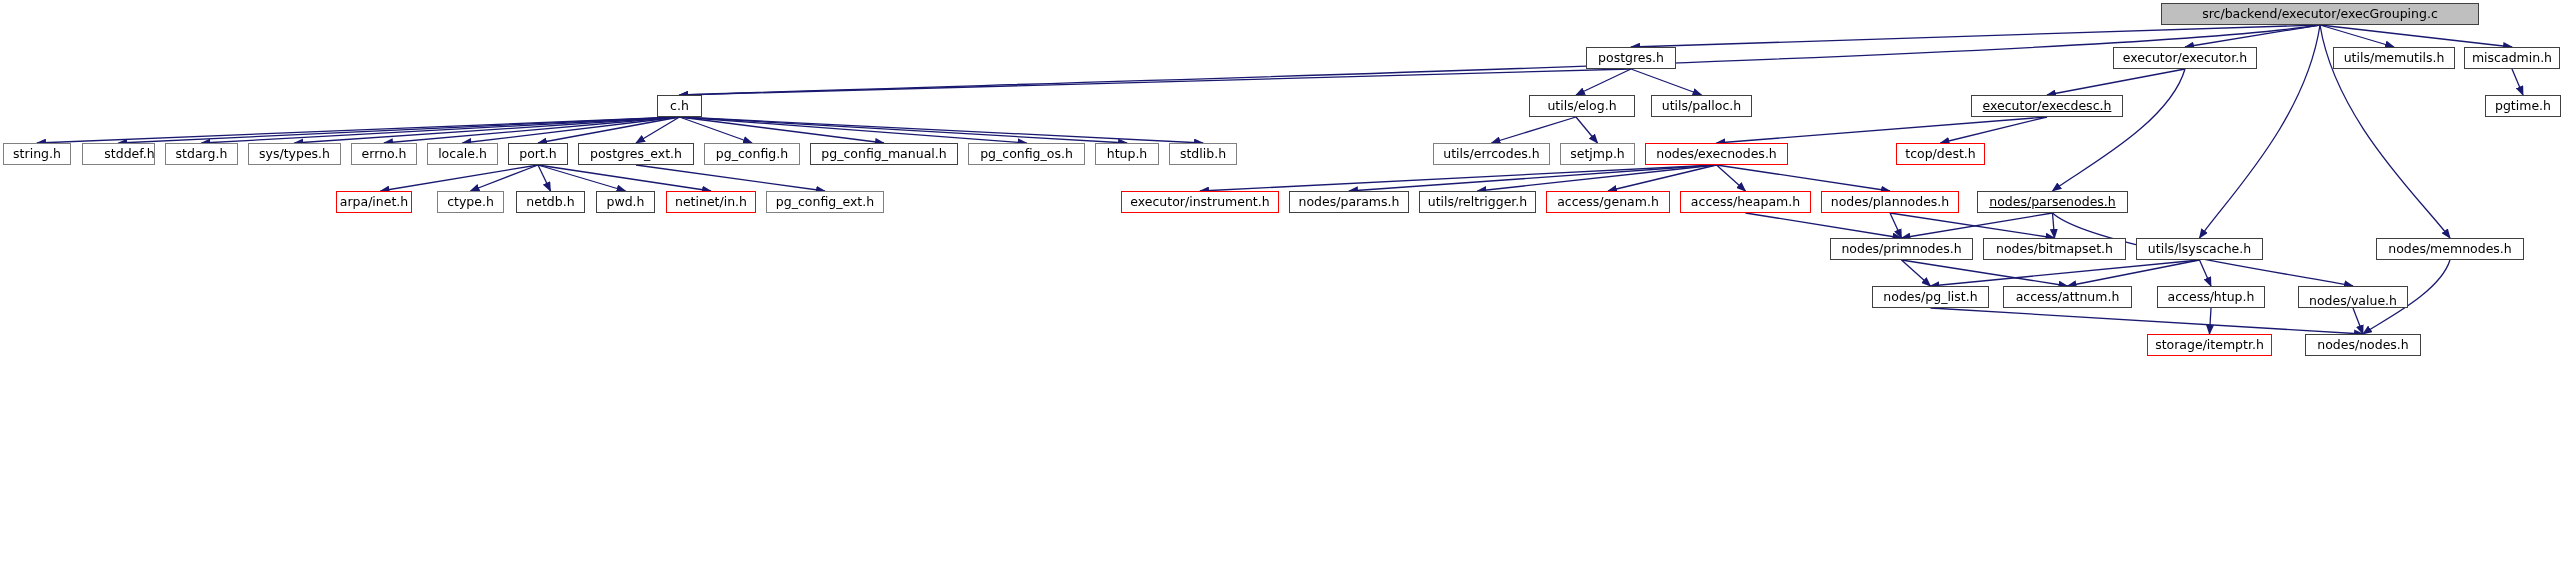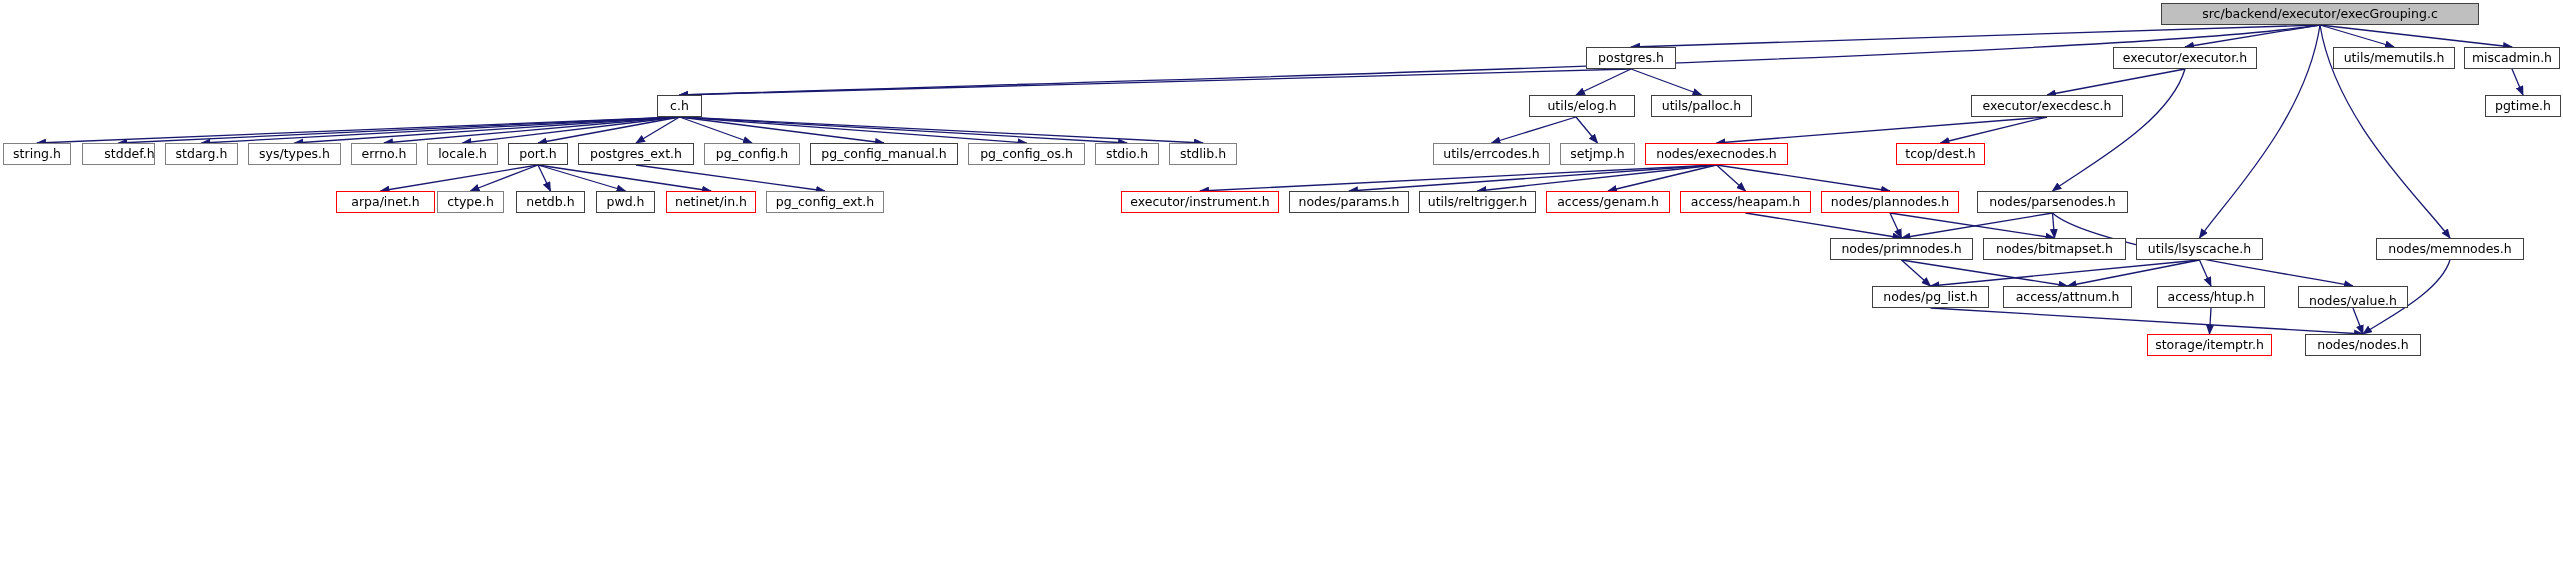--- a/index.html
+++ b/index.html
@@ -105,21 +105,21 @@
       </div>
       <div class="node b" style="left: 657px; top: 95px; width: 45px;">
         <span>c.h</span>
       </div>
       <div class="node b" style="left: 1529px; top: 95px; width: 106px;">
         <span>utils/elog.h</span>
       </div>
       <div class="node b" style="left: 1651px; top: 95px; width: 101px;">
         <span>utils/palloc.h</span>
       </div>
-      <div class="node b" style="left: 1971px; top: 95px; width: 152px;">
+      <div class="node b" style="left: 1971px; top: 95px; width: 152px; text-decoration: underline;">
         <span>executor/execdesc.h</span>
       </div>
       <div class="node" style="left: 3px; top: 143px; width: 68px;">
         <span>string.h</span>
       </div>
       <div class="node" style="left: 82px; top: 143px; width: 73px; padding-left: 28px;">
         <span>stddef.h</span>
       </div>
       <div class="node" style="left: 165px; top: 143px; width: 73px;">
         <span>stdarg.h</span>
@@ -142,38 +142,38 @@
       <div class="node" style="left: 704px; top: 143px; width: 96px;">
         <span>pg_config.h</span>
       </div>
       <div class="node b" style="left: 810px; top: 143px; width: 148px;">
         <span>pg_config_manual.h</span>
       </div>
       <div class="node" style="left: 968px; top: 143px; width: 117px;">
         <span>pg_config_os.h</span>
       </div>
       <div class="node" style="left: 1095px; top: 143px; width: 64px;">
-        <span>stdio.h</span>
+        <span>htup.h</span>
       </div>
       <div class="node" style="left: 1169px; top: 143px; width: 68px;">
         <span>stdlib.h</span>
       </div>
       <div class="node" style="left: 1433px; top: 143px; width: 117px;">
         <span>utils/errcodes.h</span>
       </div>
       <div class="node" style="left: 1560px; top: 143px; width: 75px;">
         <span>setjmp.h</span>
       </div>
       <div class="node r" style="left: 1645px; top: 143px; width: 143px;">
         <span>nodes/execnodes.h</span>
       </div>
       <div class="node r" style="left: 1896px; top: 143px; width: 89px;">
         <span>tcop/dest.h</span>
       </div>
-      <div class="node r" style="left: 336px; top: 191px; width: 99px;">
+      <div class="node r" style="left: 336px; top: 191px; width: 76px;">
         <span>arpa/inet.h</span>
       </div>
       <div class="node" style="left: 437px; top: 191px; width: 67px;">
         <span>ctype.h</span>
       </div>
       <div class="node b" style="left: 516px; top: 191px; width: 69px;">
         <span>netdb.h</span>
       </div>
       <div class="node b" style="left: 596px; top: 191px; width: 59px;">
         <span>pwd.h</span>
@@ -195,21 +195,21 @@
       </div>
       <div class="node r" style="left: 1546px; top: 191px; width: 124px;">
         <span>access/genam.h</span>
       </div>
       <div class="node r" style="left: 1680px; top: 191px; width: 131px;">
         <span>access/heapam.h</span>
       </div>
       <div class="node r" style="left: 1821px; top: 191px; width: 138px;">
         <span>nodes/plannodes.h</span>
       </div>
-      <div class="node b" style="left: 1977px; top: 191px; width: 151px;">
+      <div class="node b" style="left: 1977px; top: 191px; width: 151px; text-decoration: underline;">
         <span>nodes/parsenodes.h</span>
       </div>
       <div class="node b" style="left: 1830px; top: 238px; width: 143px;">
         <span>nodes/primnodes.h</span>
       </div>
       <div class="node b" style="left: 1983px; top: 238px; width: 143px;">
         <span>nodes/bitmapset.h</span>
       </div>
       <div class="node b" style="left: 2136px; top: 238px; width: 127px;">
         <span>utils/lsyscache.h</span>

